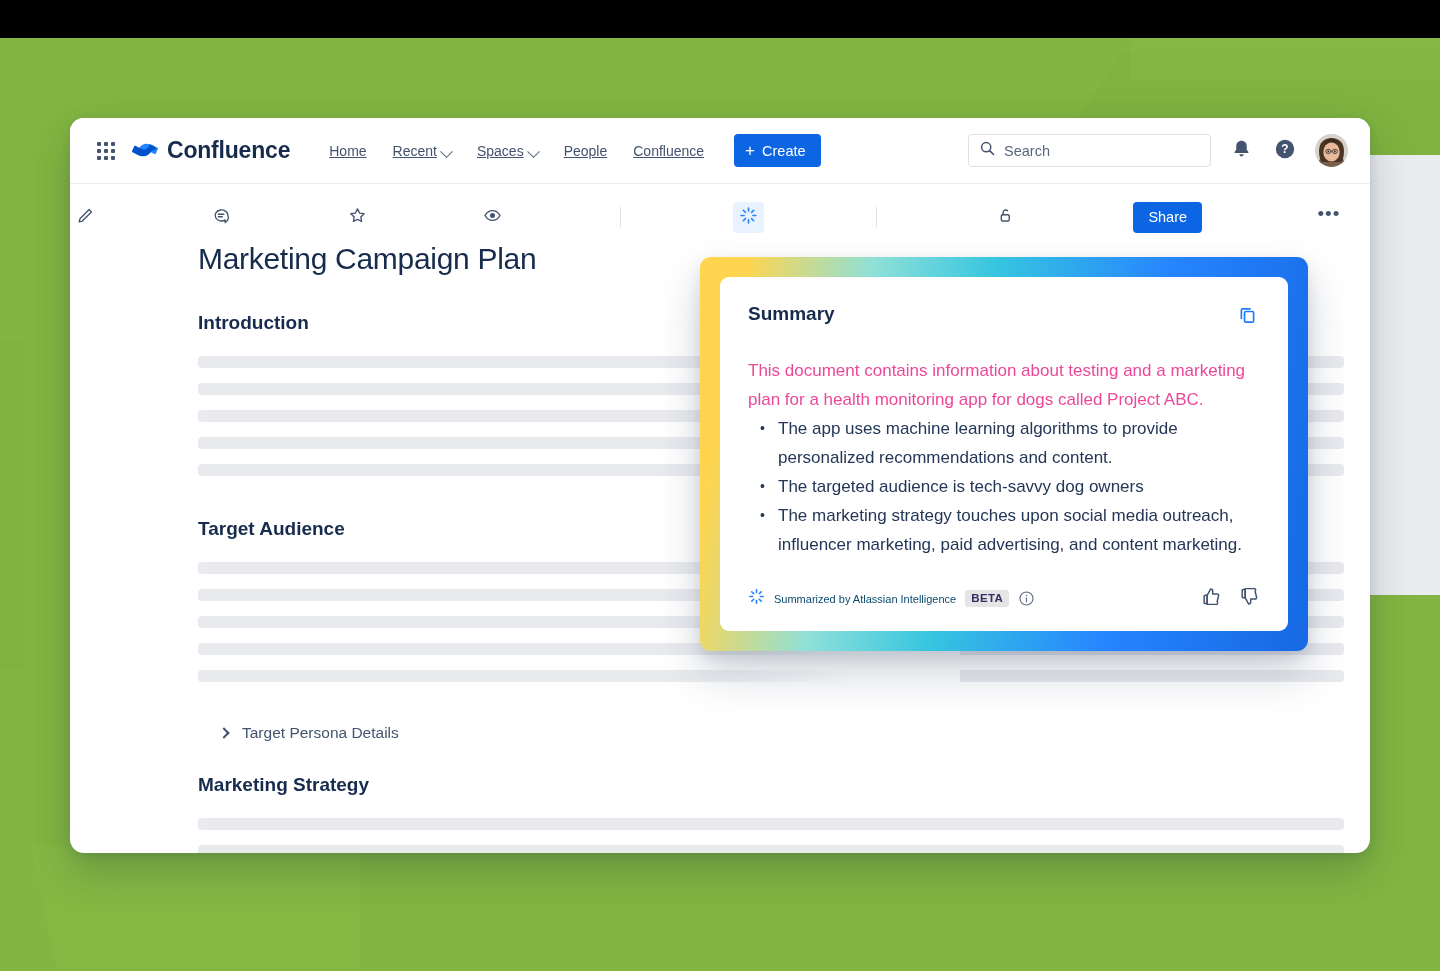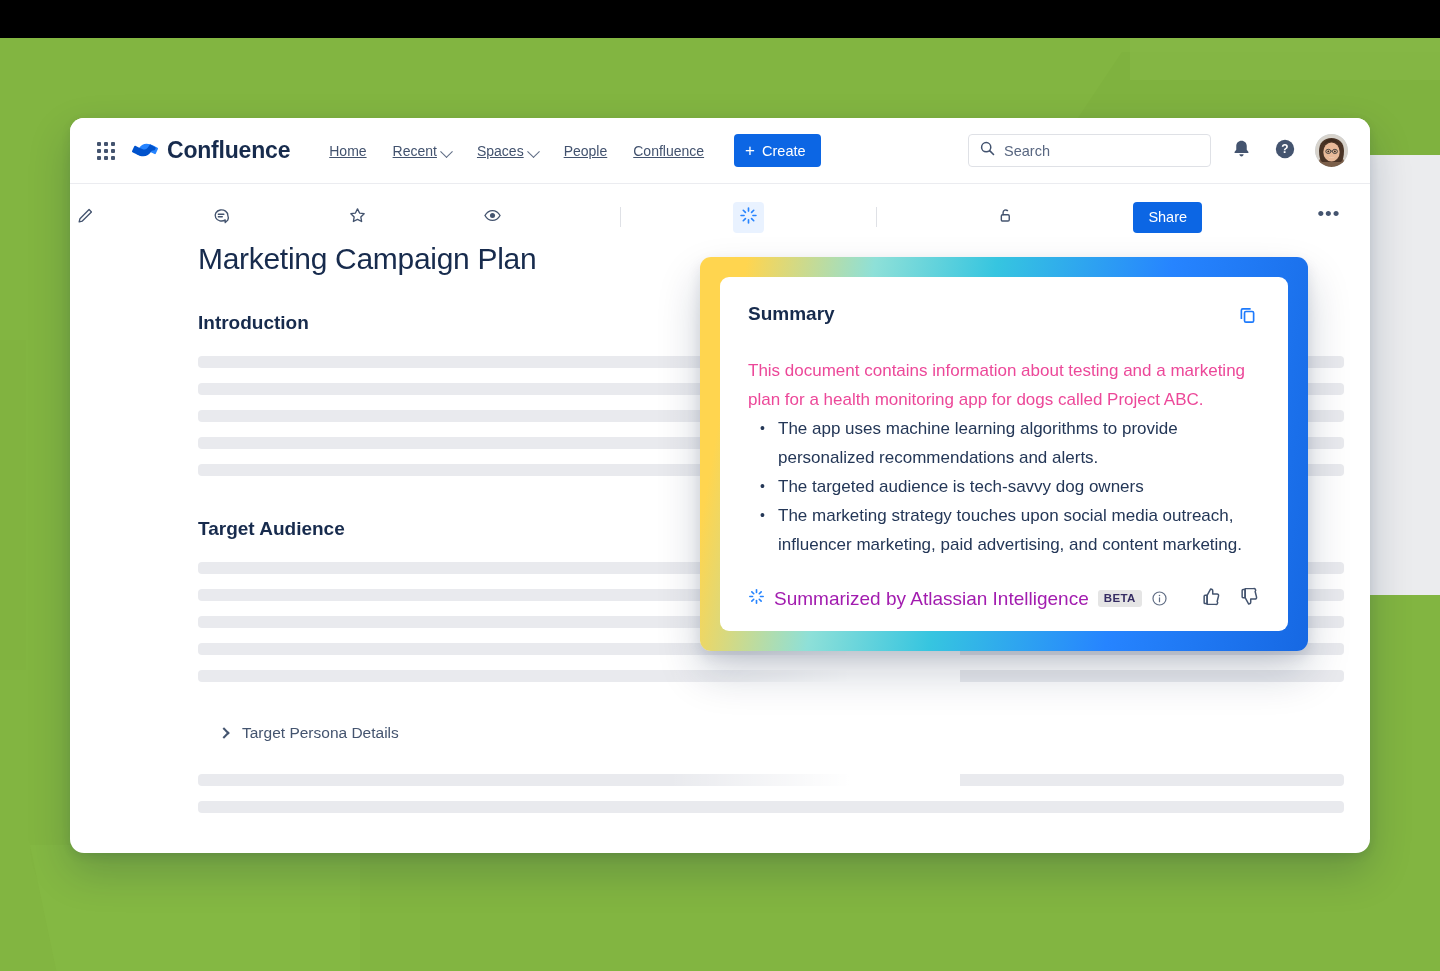--- a/index.html
+++ b/index.html
@@ -422,22 +422,22 @@
     display: flex;
     align-items: center;
     margin-top: 27px;
   }
   .foot-left {
     display: flex;
     align-items: center;
     gap: 9px;
   }
   .foot-text {
-    font-size: 19px;
-    color: #a21caf;
+    font-size: 11px;
+    color: #0c4a6e;
   }
   .beta-badge {
     background: #e5e5e5;
     color: #352c63;
     font-size: 11.5px;
     font-weight: 700;
     letter-spacing: .4px;
     border-radius: 3px;
     padding: 3px 6px 2px 6px;
     line-height: 1;
@@ -665,20 +665,21 @@
         <div class="skel w-full"></div>
         <div class="skel w-full"></div>
         <div class="skel w-full"></div>
       </div>
 
       <div class="expand-row">
         <span class="expand-chevron"></span>
         <span class="expand-label">Target Persona Details</span>
       </div>
 
+      <div class="doc-h2">Marketing Strategy</div>
       <div class="skel-group">
         <div class="skel w-full"></div>
         <div class="skel w-full"></div>
       </div>
 
       <div class="doc-fade"></div>
     </div>
   </div>
 
   <div class="summary-panel">
@@ -692,21 +693,21 @@
               <rect x="8.6" y="8.6" width="10.4" height="12.2" rx="1.6"></rect>
               <path d="M15.6 5.6H6.6a1.6 1.6 0 0 0-1.6 1.6v10"></path>
             </svg>
           </span>
         </div>
       </div>
 
       <p class="summary-lead">This document contains information about testing and a marketing plan for a health monitoring app for dogs called Project ABC.</p>
 
       <ul class="summary-list">
-        <li>The app uses machine learning algorithms to provide personalized recommendations and alerts.</li>
+        <li>The app uses machine learning algorithms to provide personalized recommendations and content.</li>
         <li>The targeted audience is tech-savvy dog owners</li>
         <li>The marketing strategy touches upon social media outreach, influencer marketing, paid advertising, and content marketing.</li>
       </ul>
 
       <div class="summary-foot">
         <div class="foot-left">
           <span>
             <svg width="17" height="17" viewBox="0 0 24 24" stroke="#2684ff" stroke-width="2.3" stroke-linecap="round">
               <line x1="12" y1="2.6" x2="12" y2="6.4"></line>
               <line x1="12" y1="17.6" x2="12" y2="21.4"></line>

